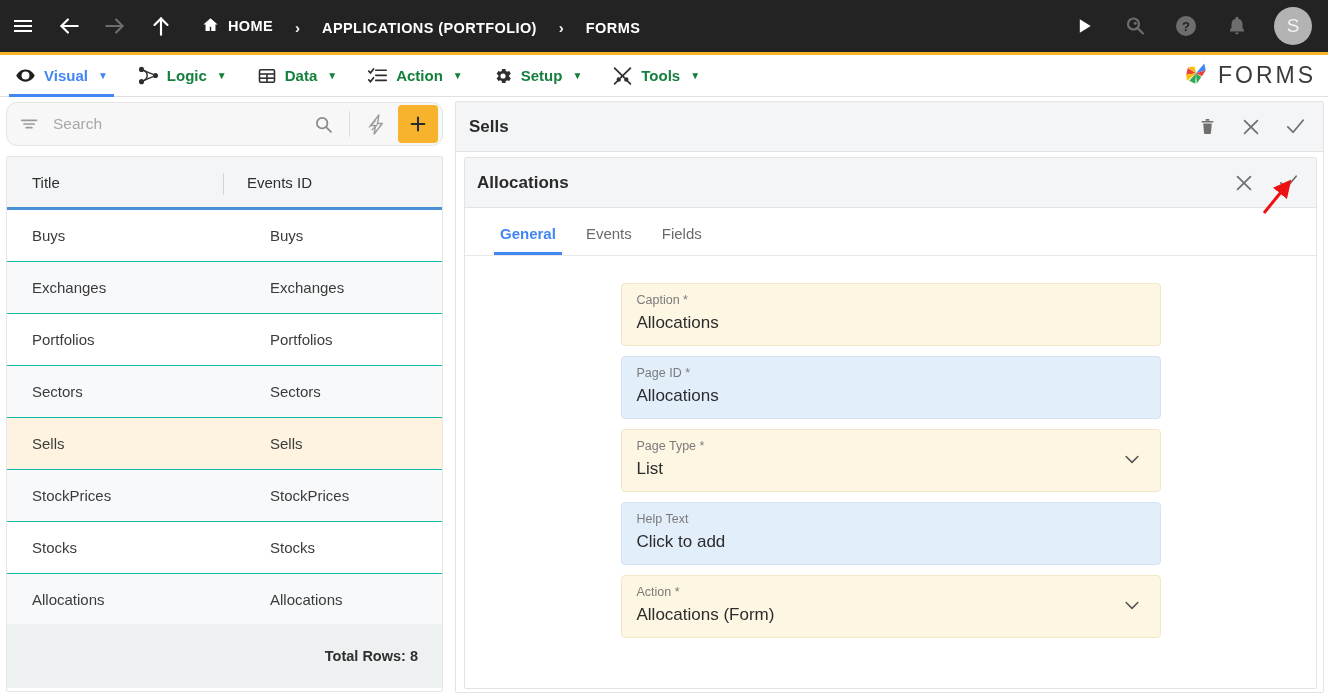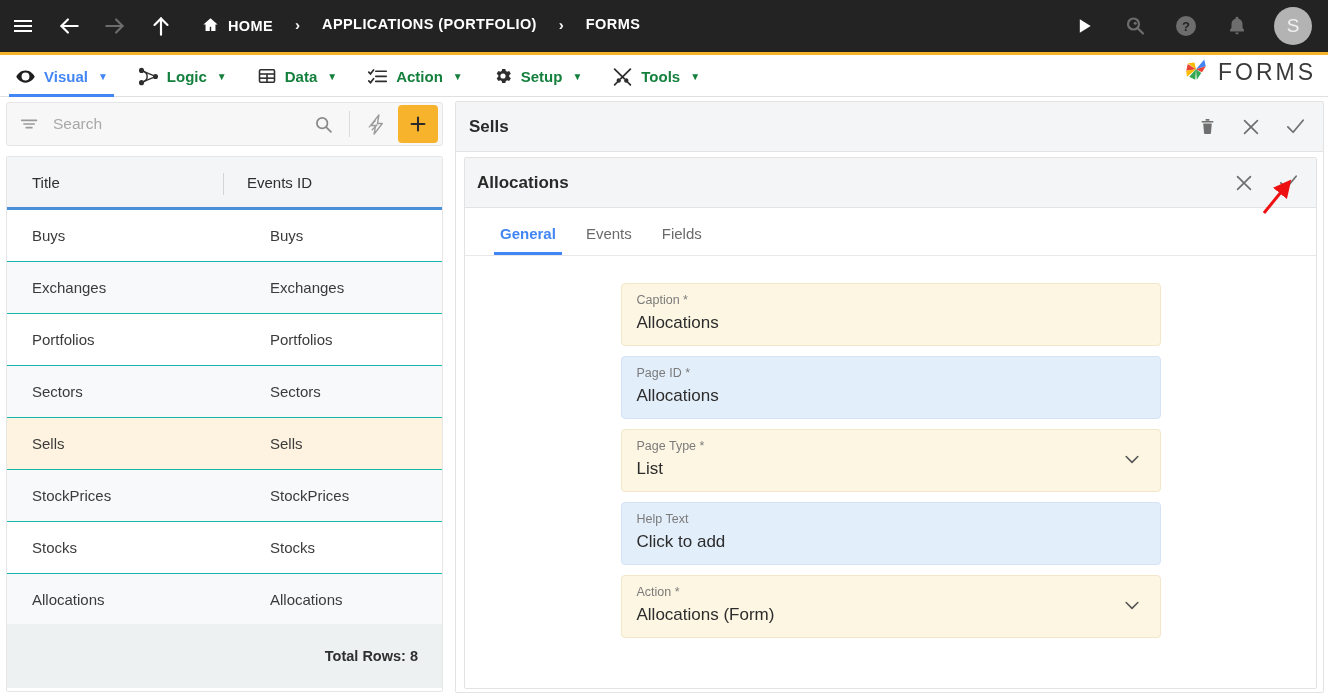--- a/index.html
+++ b/index.html
@@ -19,21 +19,21 @@
     display:flex; align-items:center;
     border-bottom: 3px solid #f5b427;
   }
   .tb-icon {
     width:46px; height:55px;
     display:flex; align-items:center; justify-content:center;
     color:#ffffff;
   }
   .tb-icon.dim { color:#6d6d6d; }
   .tb-icon svg { display:block; }
-  .crumbs { display:flex; align-items:flex-start; margin-left:18px; }
+  .crumbs { display:flex; align-items:flex-end; margin-left:18px; }
   .crumb {
     color:#ffffff; font-size:14.5px; font-weight:700;
     letter-spacing:0.4px; white-space:nowrap;
     display:flex; align-items:center; gap:9px;
   }
   .crumb-sep {
     color:#ffffff; font-size:15px; font-weight:700;
     margin:0 22px; opacity:.95;
   }
   .tb-right { margin-left:auto; display:flex; align-items:center; padding-right:16px; gap:4px; }
@@ -42,21 +42,21 @@
     width:38px; height:38px; border-radius:50%;
     background:#b3b3b3; color:#f2f2f2;
     display:flex; align-items:center; justify-content:center;
     font-size:19px; font-weight:400; margin-left:10px;
   }
 
   
   .menubar {
     position:absolute; left:0; top:55px; width:1328px; height:42px;
     background:#ffffff;
-    display:flex; align-items:flex-start;
+    display:flex; align-items:center;
     border-bottom:1px solid #e0e0e0;
   }
   .menu-item {
     display:flex; align-items:center; gap:8px;
     height:42px; padding:0 15px 0 15px;
     font-size:15px; color:#15803d; font-weight:700;
     position:relative; cursor:default;
   }
   .menu-item .caret { font-size:10px; margin-left:2px; }
   .menu-item.active { color:#4285f4; font-weight:700; }
@@ -74,21 +74,21 @@
     font-family:"Liberation Sans", sans-serif; font-weight:400;
   }
 
   
   .leftpanel {
     position:absolute; left:0; top:98px; width:449px; height:599px;
     background:#ffffff;
   }
   .searchcard {
     position:absolute; left:6px; top:4px; width:437px; height:44px;
-    background:#f7f7f7; border:1px solid #e6e6e6; border-radius:3px;
+    background:#f7f7f7; border:1px solid #e6e6e6; border-radius:11px;
     display:flex; align-items:center;
   }
   .filter-icon { width:46px; display:flex; align-items:center; justify-content:center; color:#9a9a9a; }
   .search-input {
     flex:1; border:none; outline:none; background:transparent;
     font-size:15.5px; color:#4a4a4a; font-family:"Liberation Sans", sans-serif;
     padding:0;
   }
   .search-input::placeholder { color:#a8a8a8; }
   .s-icon { width:40px; display:flex; align-items:center; justify-content:center; color:#8a8a8a; }

